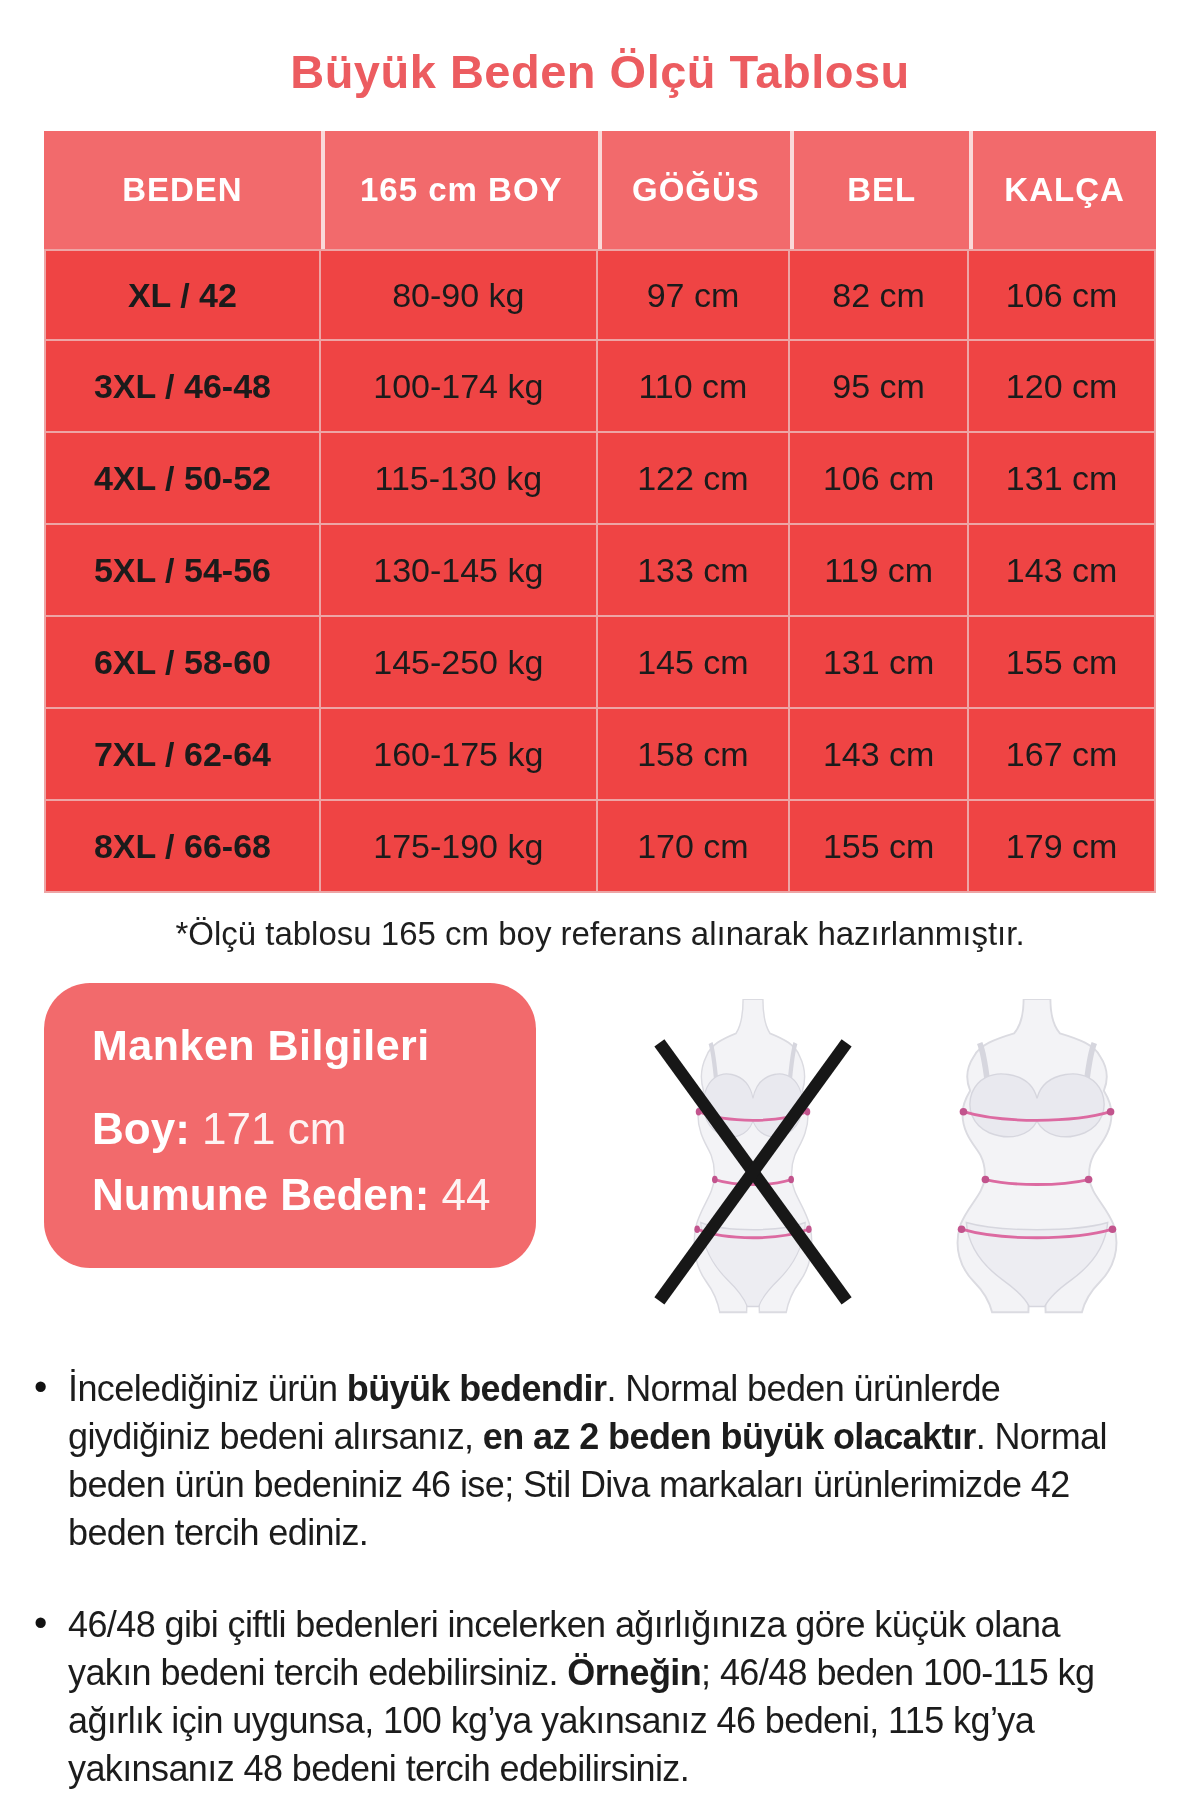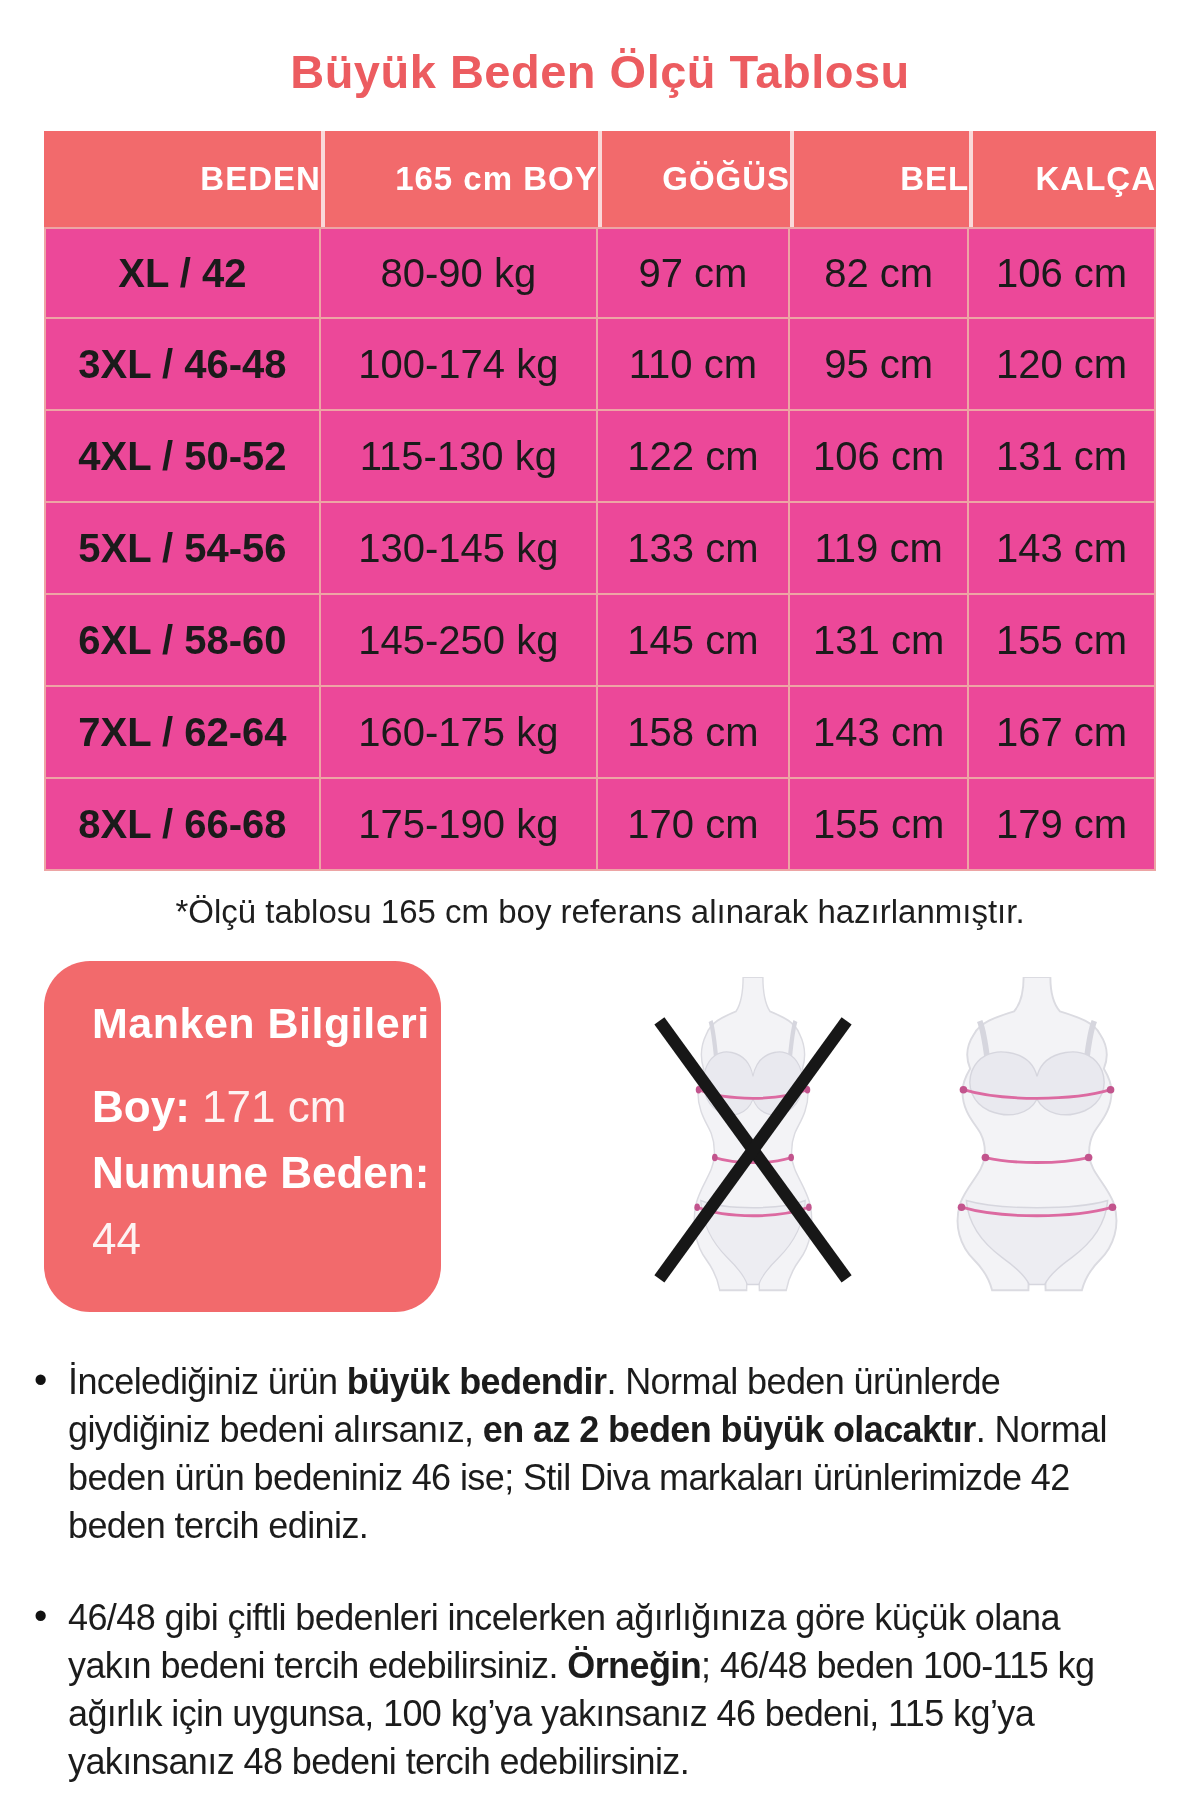--- a/index.html
+++ b/index.html
@@ -8,40 +8,40 @@
 
   .page-title {
     margin-top:30px; text-align:center;
     font-size:47px; font-weight:bold; letter-spacing:.5px;
     color:#EC5C60;
   }
 
   .table-wrap { margin:32px 44px 0 44px; }
   table.size-table { width:100%; border-collapse:separate; border-spacing:0; table-layout:fixed; }
   table.size-table th {
-    height:96px; background:#F26A6C; color:#fff;
+    height:118px; background:#F26A6C; color:#fff;
     font-size:33px; font-weight:bold; letter-spacing:1px;
-    text-align:right; vertical-align:middle;
+    text-align:center; vertical-align:middle;
     border-left:4px solid #FAD9D9;
   }
   table.size-table th:first-child { border-left:none; }
   table.size-table td {
-    height:92px; background:#ec4899; color:#1b1b1b;
-    font-size:40px; text-align:center; vertical-align:middle;
+    height:92px; background:#ef4444; color:#1b1b1b;
+    font-size:34px; text-align:center; vertical-align:middle;
     border-right:2px solid #EDA5A5; border-bottom:2px solid #EDA5A5;
   }
   table.size-table tbody tr td:first-child { border-left:2px solid #EDA5A5; }
   table.size-table tbody tr:first-child td { border-top:2px solid #EDA5A5; }
   td.size-col { font-weight:bold; }
 
   .footnote { margin-top:22px; text-align:center; font-size:33px; color:#1e1e1e; }
 
   .model-row { display:flex; align-items:flex-start; margin:30px 44px 0 44px; }
   .model-card {
-    width:397px; background:#F26A6C; border-radius:46px;
+    width:492px; background:#F26A6C; border-radius:46px;
     padding:38px 8px 40px 48px; color:#fff;
   }
   .model-card h2 { font-size:43px; font-weight:bold; margin-bottom:26px; letter-spacing:.5px; }
   .model-card .info-line { font-size:44px; line-height:1.5; }
   .model-card .info-label { font-weight:bold; }
   .model-card .info-value { font-weight:normal; opacity:.92; }
 
   .figures { flex:1; display:flex; justify-content:flex-end; gap:58px; padding:16px 6px 0 30px; }
   .figures svg { display:block; }
 

